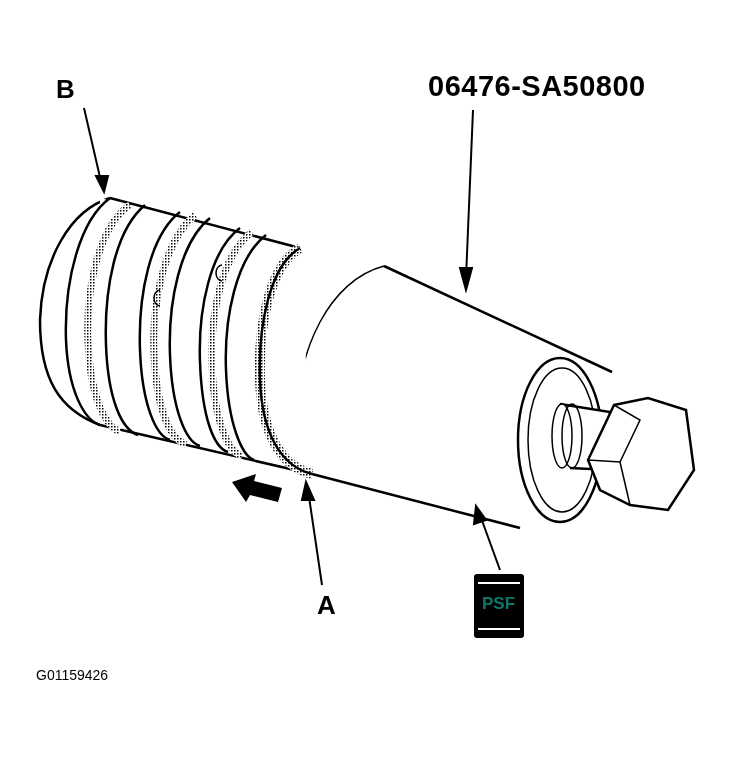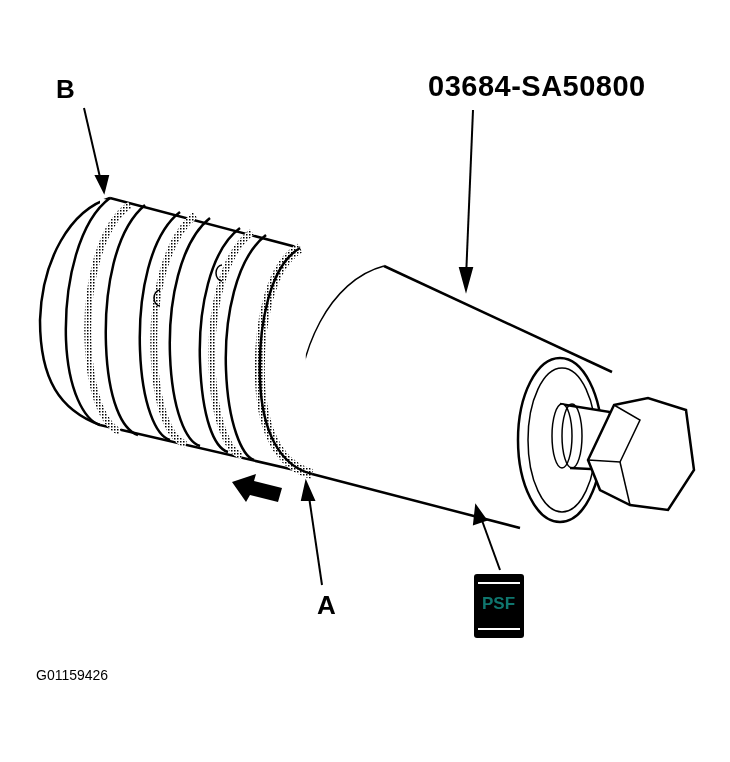--- a/index.html
+++ b/index.html
@@ -73,17 +73,17 @@
 
   <polygon points="232,482 256,474 254,481 282,488 278,502 250,495 246,502" fill="#000"></polygon>
 
   <g>
     <rect x="474" y="574" width="50" height="64" rx="3" fill="#000"></rect>
     <rect x="478" y="582" width="42" height="2" fill="#fff"></rect>
     <rect x="478" y="628" width="42" height="2" fill="#fff"></rect>
   </g>
 </svg>
 
-<div class="lbl" id="part-number">03684-SA50800</div>
+<div class="lbl" id="part-number">06476-SA50800</div>
 <div class="lbl" id="label-b">B</div>
 <div class="lbl" id="label-a">A</div>
 <div class="lbl" style="left:482px;top:594px;font-size:17px;color:#0f766e;">PSF</div>
 <div class="lbl" id="figure-id">G01159426</div>
 
 </body></html>

